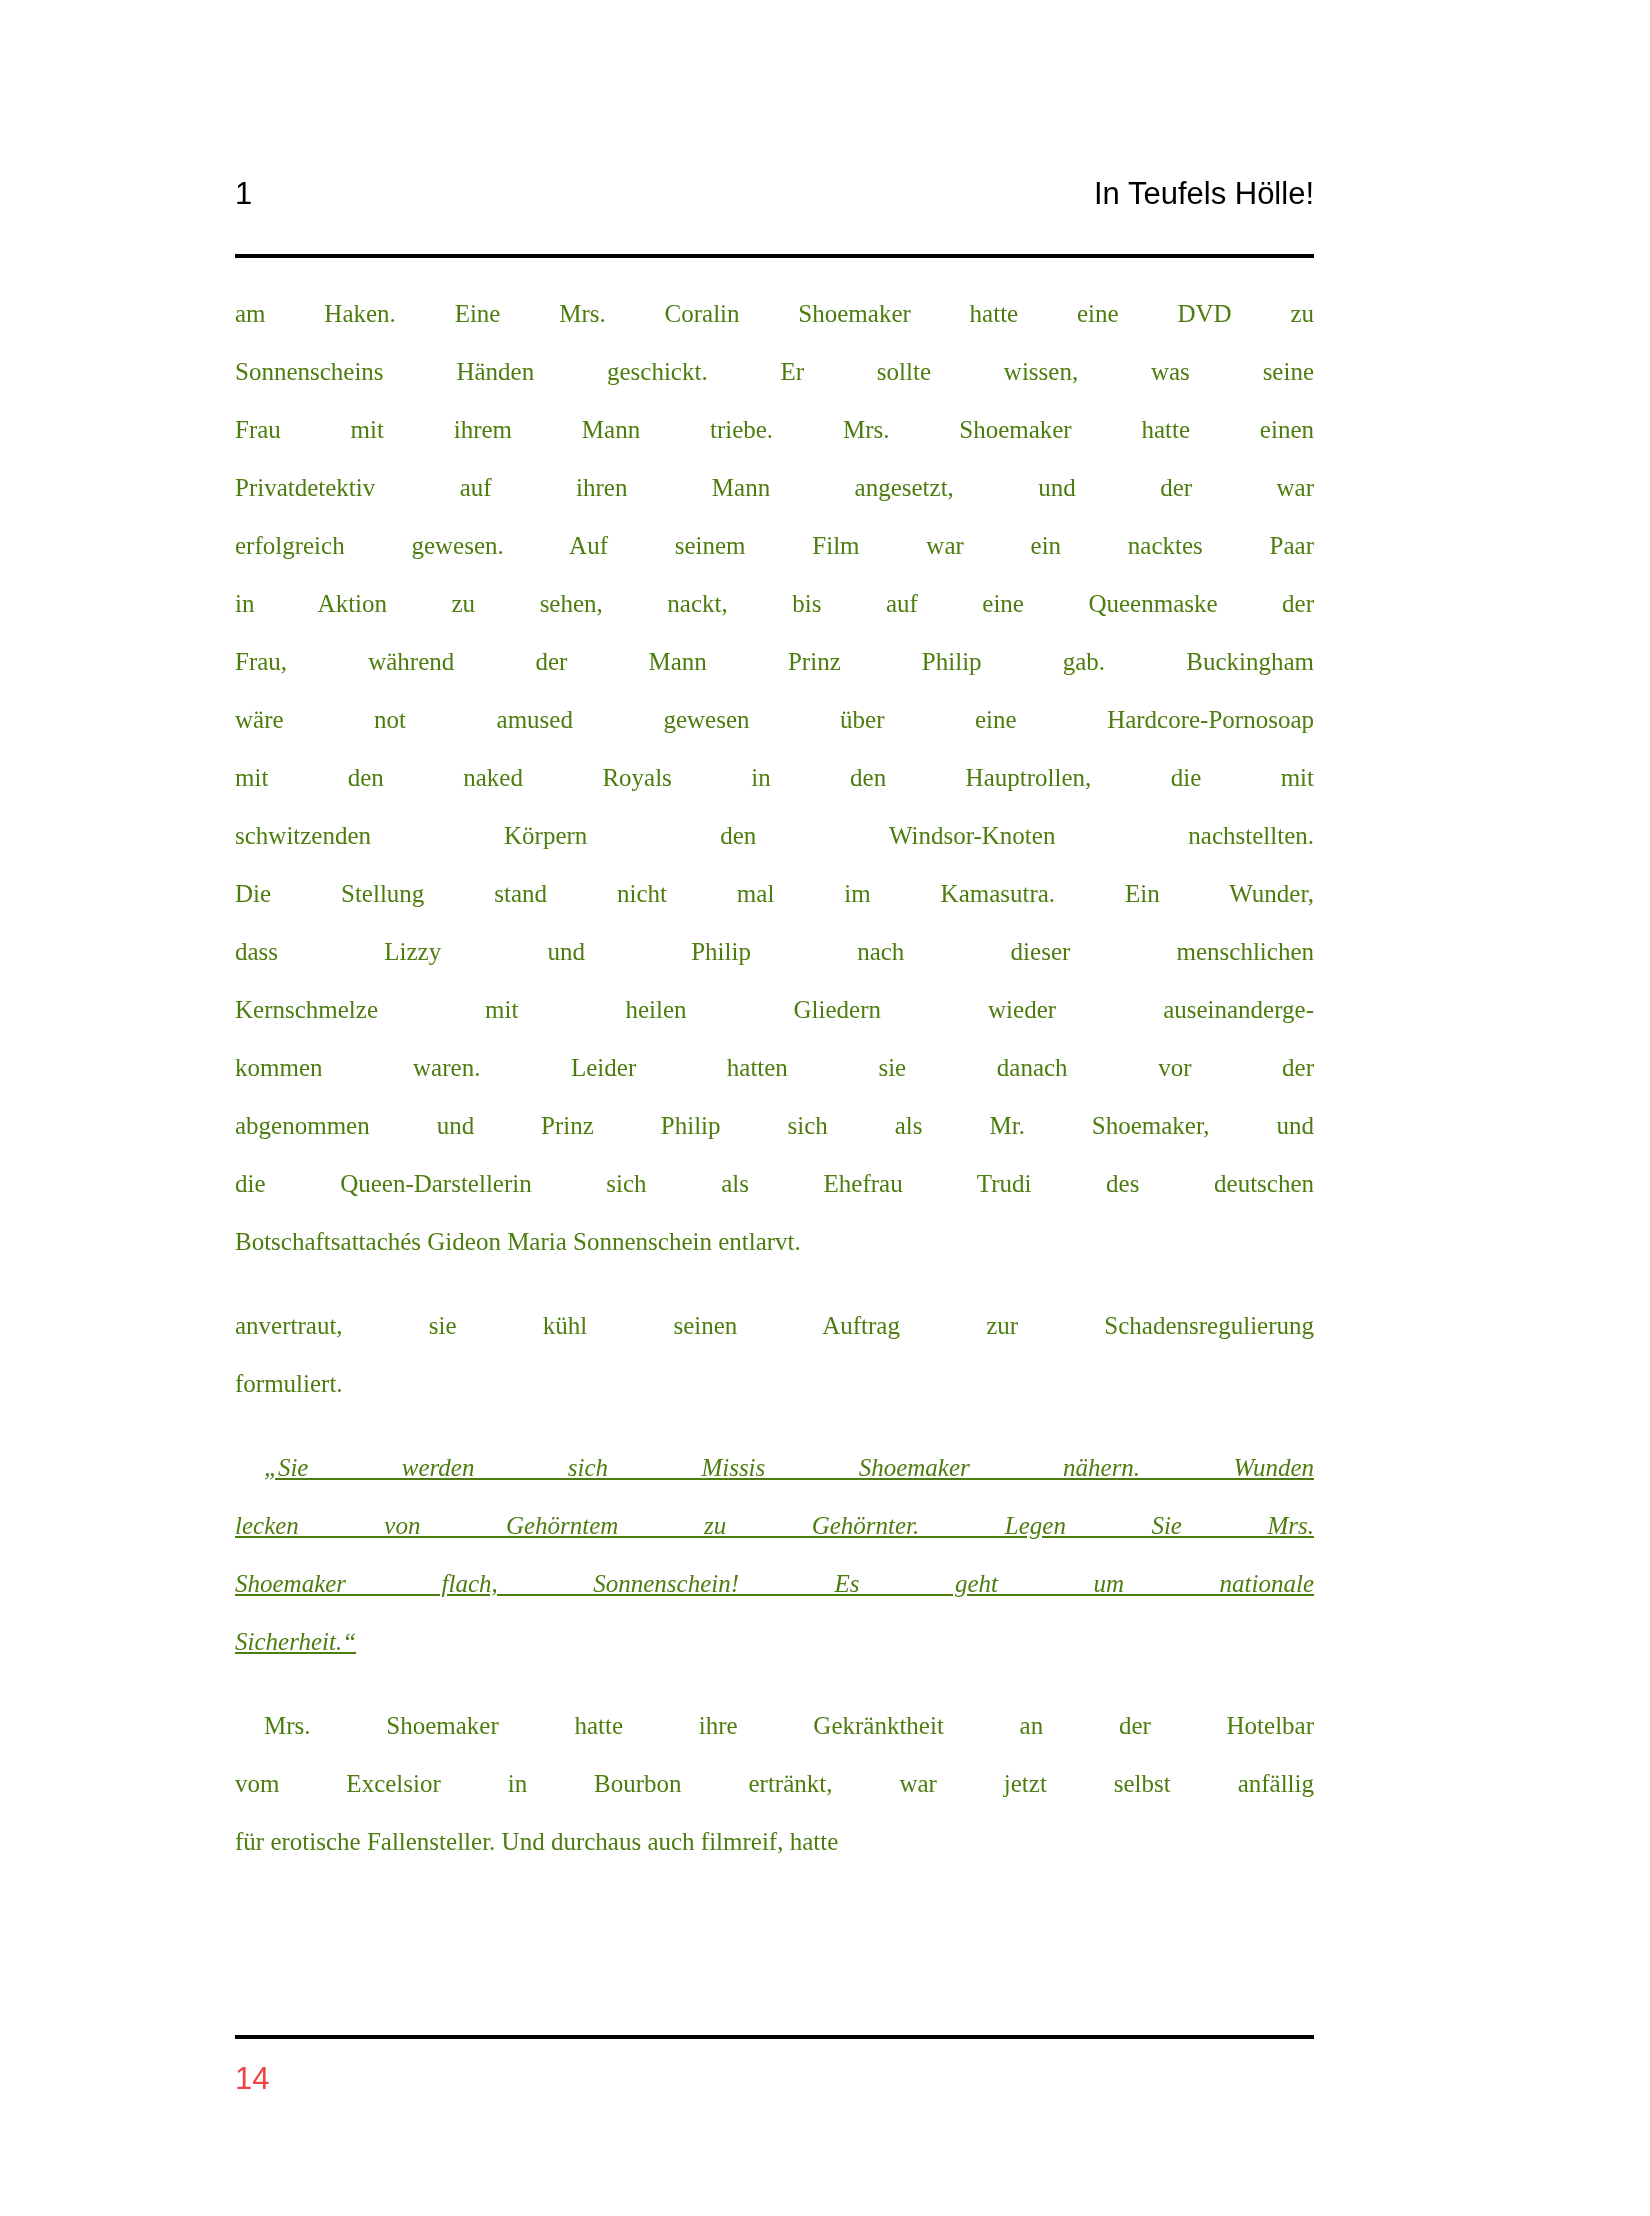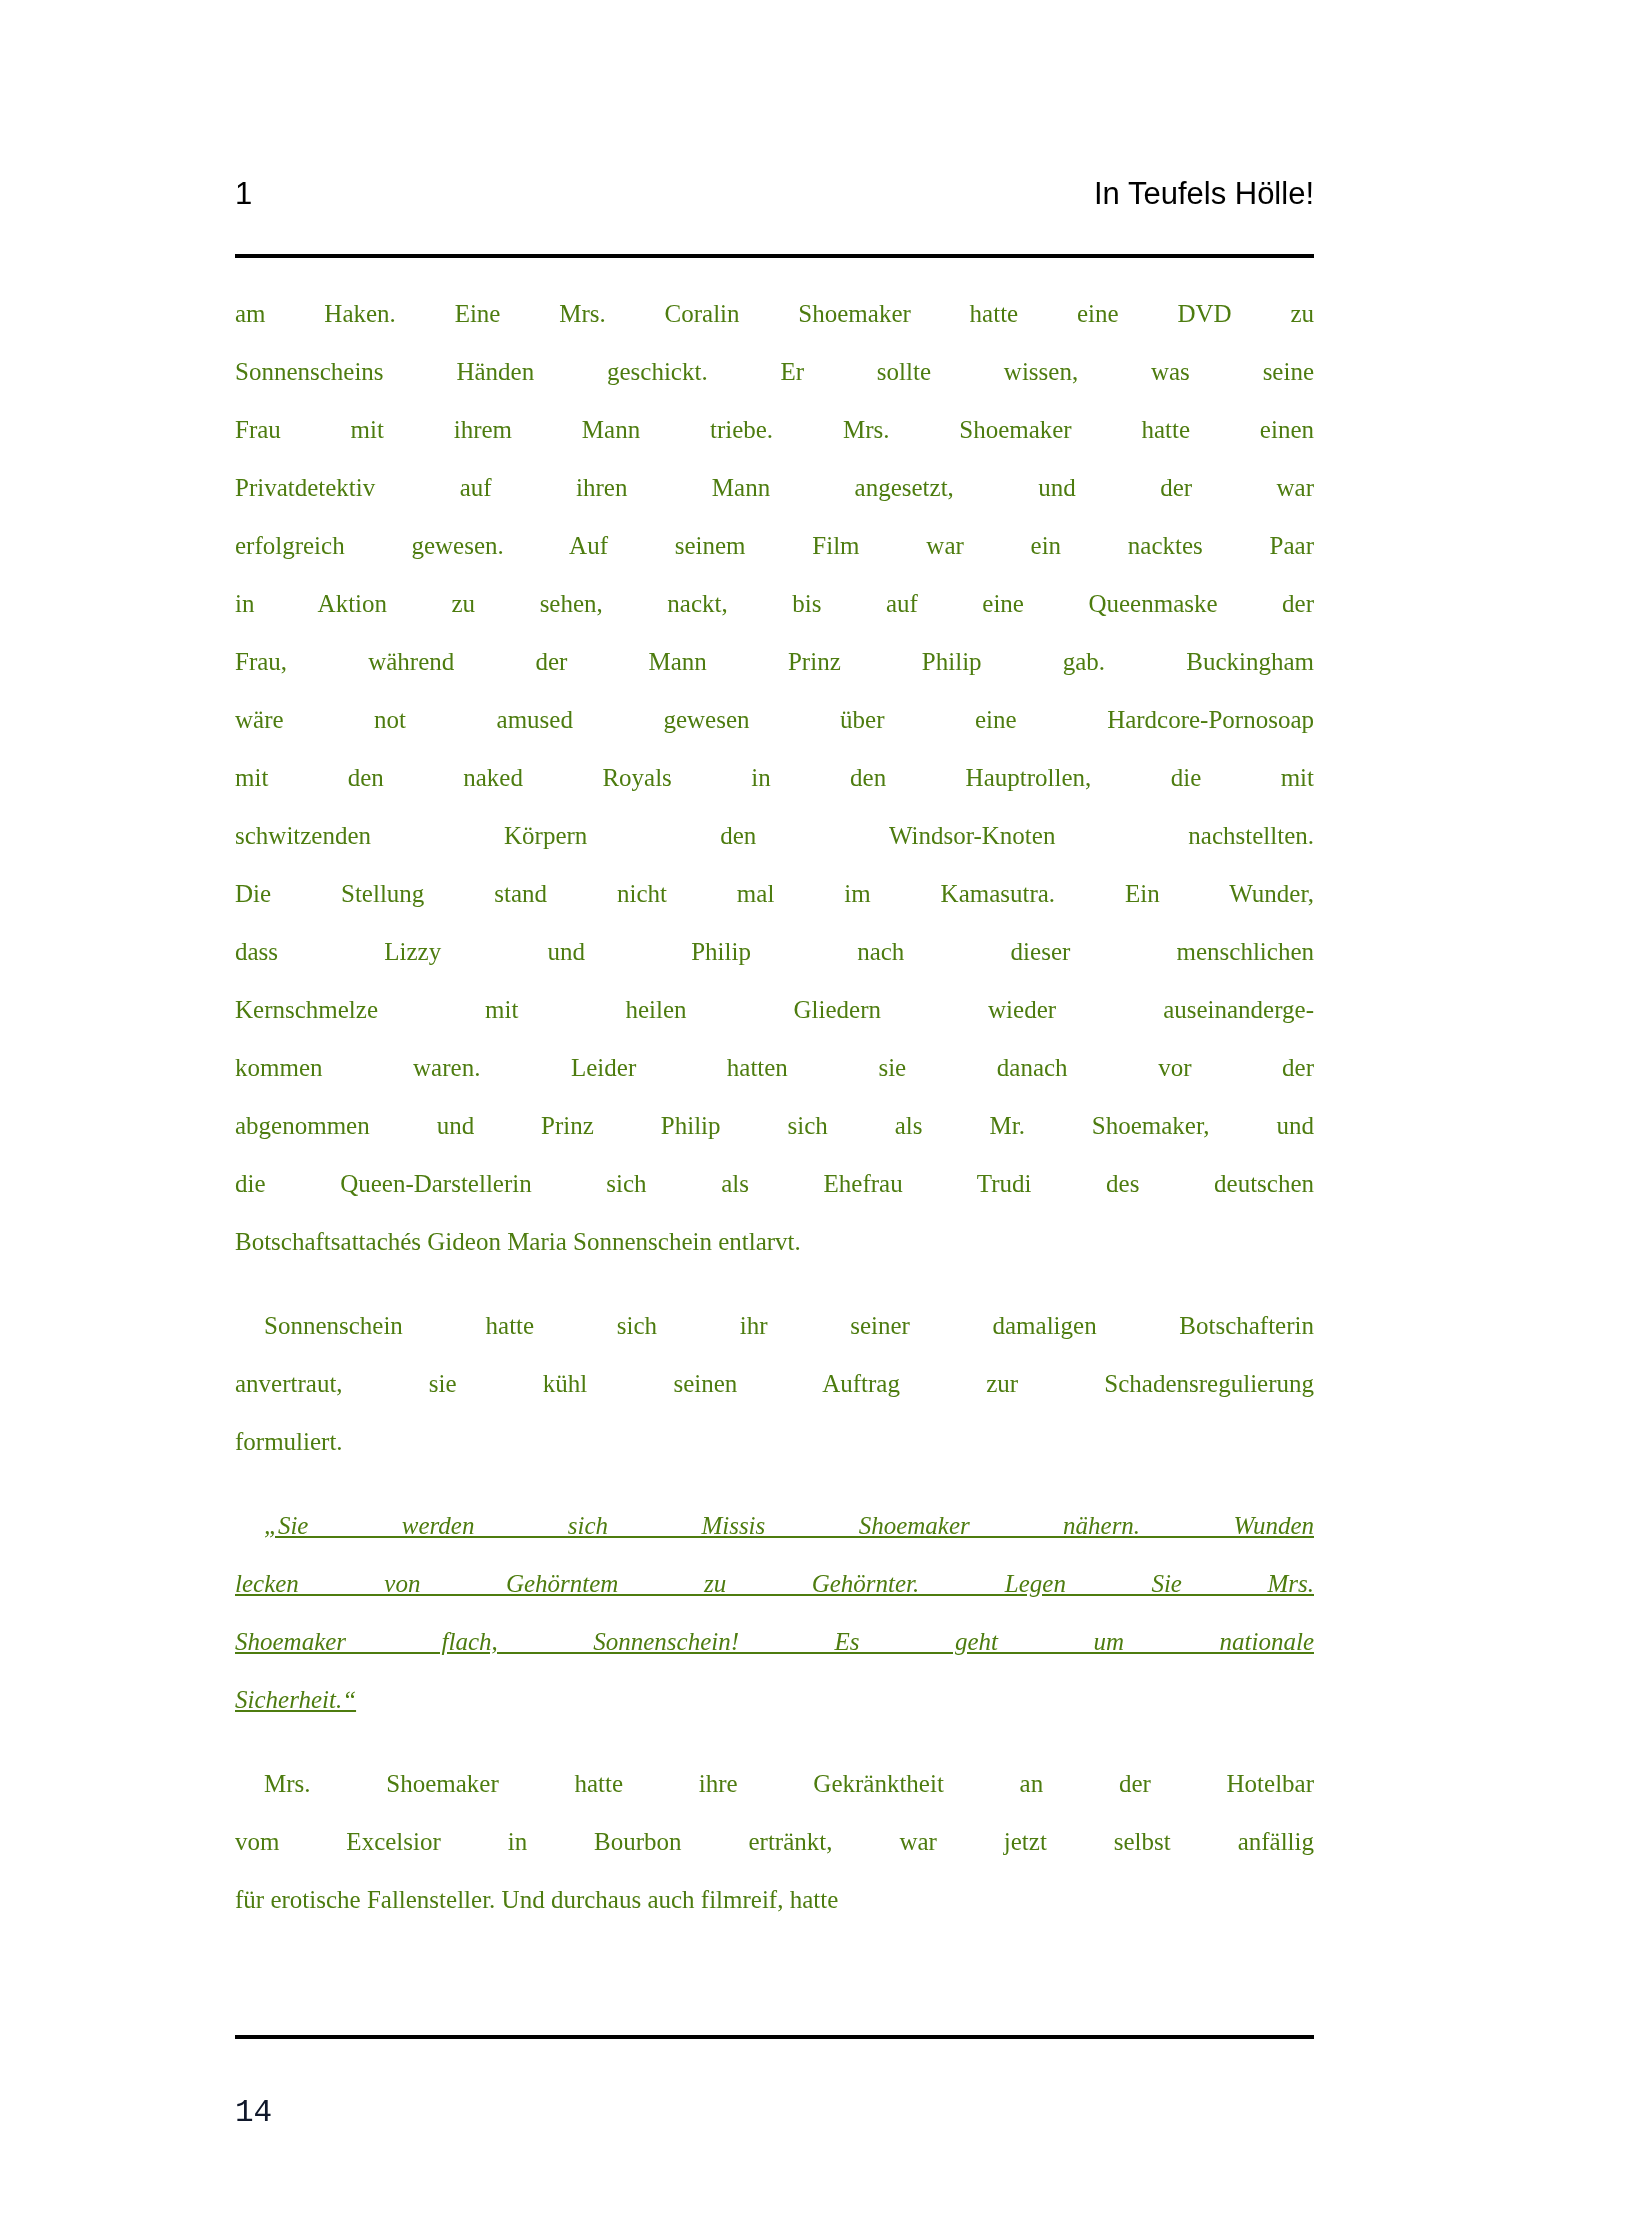--- a/index.html
+++ b/index.html
@@ -52,25 +52,24 @@
     line-height: 58px;
     text-align: justify;
     text-align-last: justify;
     white-space: normal;
   }
   .line.last { text-align-last: left; }
   .line.indent { text-indent: 29px; }
   
   .pagefooter {
     top: 2063px;
-    font-family: Liberation Mono, monospace;
+    font-family: Liberation Sans, sans-serif;
     font-size: 31px;
     line-height: 1;
-    color: #0f172a;
-    margin-top: 34px;
+    color: #ef4444;
   }
 </style>
 </head>
 <body>
 
 <div class="page">
 
   <header class="content-col pageheader">
     <span>1</span>
     <span>In Teufels Hölle!</span>
@@ -92,21 +91,20 @@
         <div class="line">schwitzenden Körpern den Windsor-Knoten nachstellten.</div>
         <div class="line">Die Stellung stand nicht mal im Kamasutra. Ein Wunder,</div>
         <div class="line">dass Lizzy und Philip nach dieser menschlichen</div>
         <div class="line">Kernschmelze mit heilen Gliedern wieder auseinanderge-</div>
         <div class="line">kommen waren. Leider hatten sie danach vor der</div>
         <div class="line">abgenommen und Prinz Philip sich als Mr. Shoemaker, und</div>
         <div class="line">die Queen-Darstellerin sich als Ehefrau Trudi des deutschen</div>
         <div class="line last">Botschaftsattachés Gideon Maria Sonnenschein entlarvt.</div>
       </div>
       <div class="para">
-        <div class="line indent">Sonnenschein hatte sich ihr seiner damaligen Botschafterin</div>
         <div class="line">anvertraut, sie kühl seinen Auftrag zur Schadensregulierung</div>
         <div class="line last">formuliert.</div>
       </div>
       <div class="para italic">
         <div class="line indent">„Sie werden sich Missis Shoemaker nähern. Wunden</div>
         <div class="line">lecken von Gehörntem zu Gehörnter. Legen Sie Mrs.</div>
         <div class="line">Shoemaker flach, Sonnenschein! Es geht um nationale</div>
         <div class="line last">Sicherheit.“</div>
       </div>
       <div class="para">

